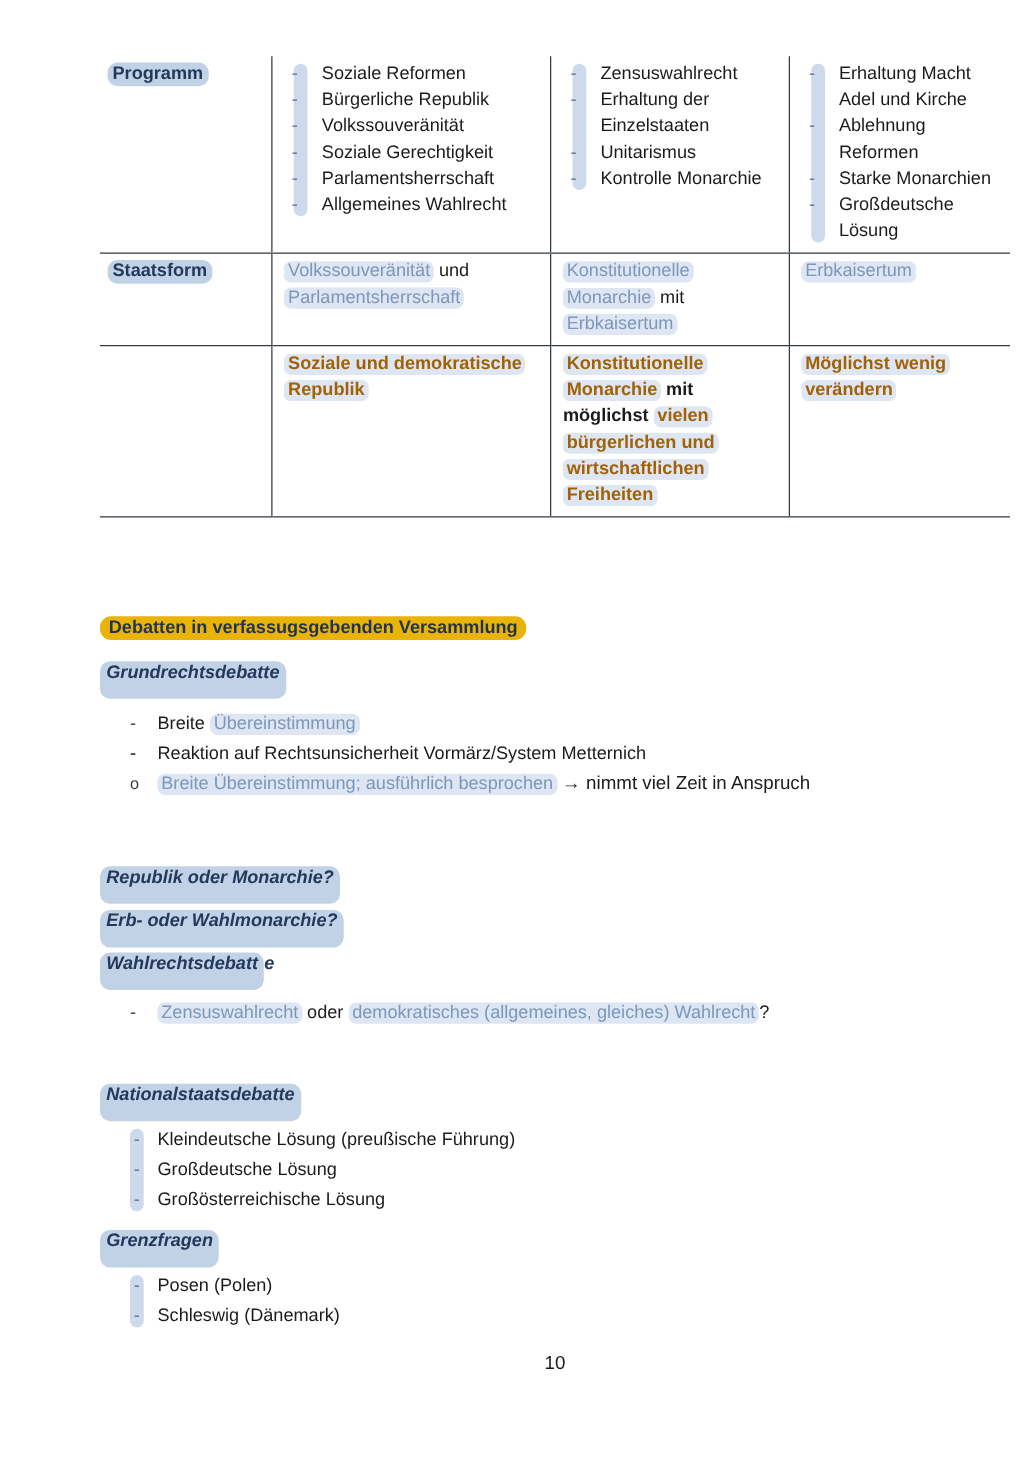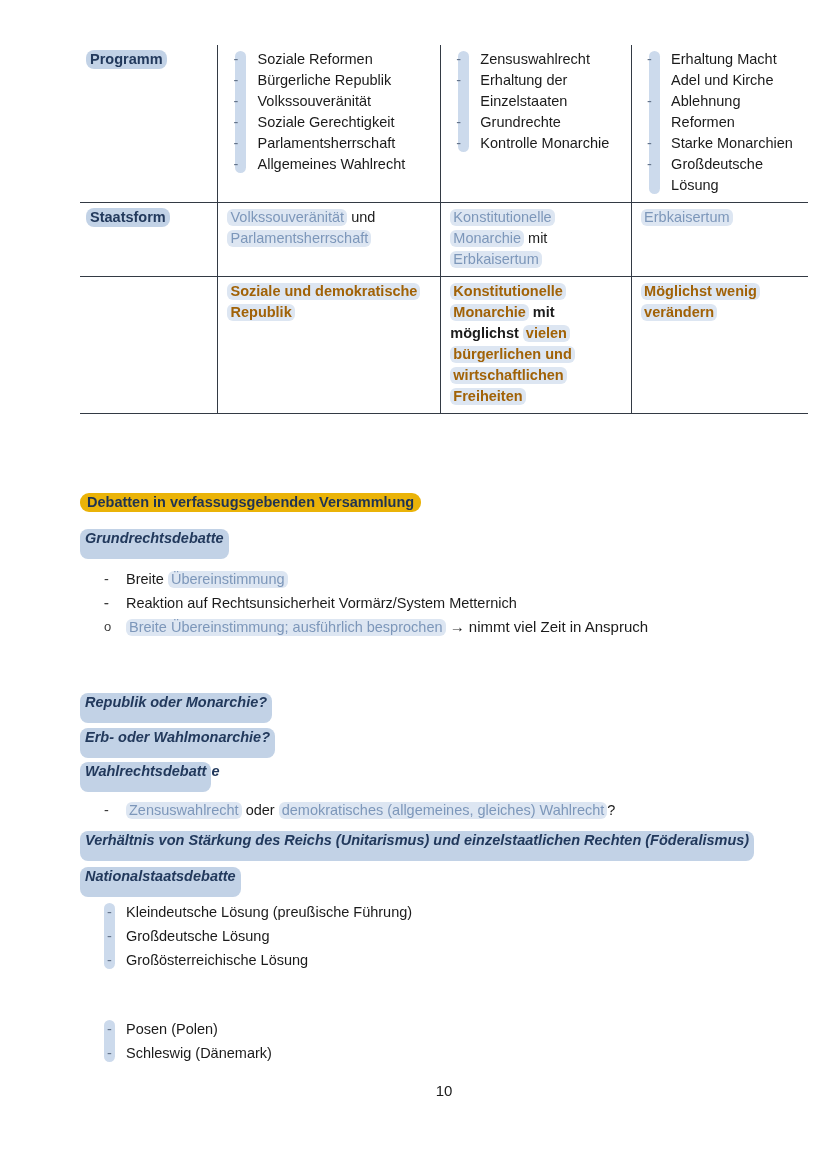--- a/index.html
+++ b/index.html
@@ -225,21 +225,21 @@
             <li><span class="dash">-</span><span>Volkssouveränität</span></li>
             <li><span class="dash">-</span><span>Soziale Gerechtigkeit</span></li>
             <li><span class="dash">-</span><span>Parlamentsherrschaft</span></li>
             <li><span class="dash">-</span><span>Allgemeines Wahlrecht</span></li>
           </ul>
         </td>
         <td class="col-b">
           <ul class="tbl-list">
             <li><span class="dash">-</span><span>Zensuswahlrecht</span></li>
             <li><span class="dash">-</span><span>Erhaltung der Einzelstaaten</span></li>
-            <li><span class="dash">-</span><span>Grundrechte</span></li>
+            <li><span class="dash">-</span><span>Unitarismus</span></li>
             <li><span class="dash">-</span><span>Kontrolle Monarchie</span></li>
           </ul>
         </td>
         <td class="col-c">
           <ul class="tbl-list">
             <li><span class="dash">-</span><span>Erhaltung Macht Adel und Kirche</span></li>
             <li><span class="dash">-</span><span>Ablehnung Reformen</span></li>
             <li><span class="dash">-</span><span>Starke Monarchien</span></li>
             <li><span class="dash">-</span><span>Großdeutsche Lösung</span></li>
           </ul>
@@ -318,36 +318,36 @@
   </div>
 
   <div class="sect" style="top:798px;">
     <ul class="body-list">
       <li>
         <span class="dash">-</span><span class="blue hl-light">Zensuswahlrecht</span><span> oder </span><span class="blue hl-light">demokratisches (allgemeines, gleiches) Wahlrecht</span><span>?</span>
       </li>
     </ul>
   </div>
 
-  <div class="sect" style="top:832px;">
-    <div class="sect-head"><span class="hl-mid">Verhältnis von Stärkung des Reichs (Unitarismus) und einzelstaatlichen Rechten (Föderalismus)</span></div>
-  </div>
 
   <div class="sect" style="top:868px;">
     <div class="sect-head"><span class="hl-mid">Nationalstaatsdebatte</span></div>
   </div>
 
   <div class="sect" style="top:900px;">
     <ul class="strip-list">
       <li><span class="dash">-</span><span>Kleindeutsche Lösung (preußische Führung)</span></li>
       <li><span class="dash">-</span><span>Großdeutsche Lösung</span></li>
       <li><span class="dash">-</span><span>Großösterreichische Lösung</span></li>
     </ul>
   </div>
 
+  <div class="sect" style="top:985px;">
+    <div class="sect-head"><span class="hl-mid">Grenzfragen</span></div>
+  </div>
 
   <div class="sect" style="top:1017px;">
     <ul class="strip-list">
       <li><span class="dash">-</span><span>Posen (Polen)</span></li>
       <li><span class="dash">-</span><span>Schleswig (Dänemark)</span></li>
     </ul>
   </div>
 
   <div class="page-number">10</div>
 

